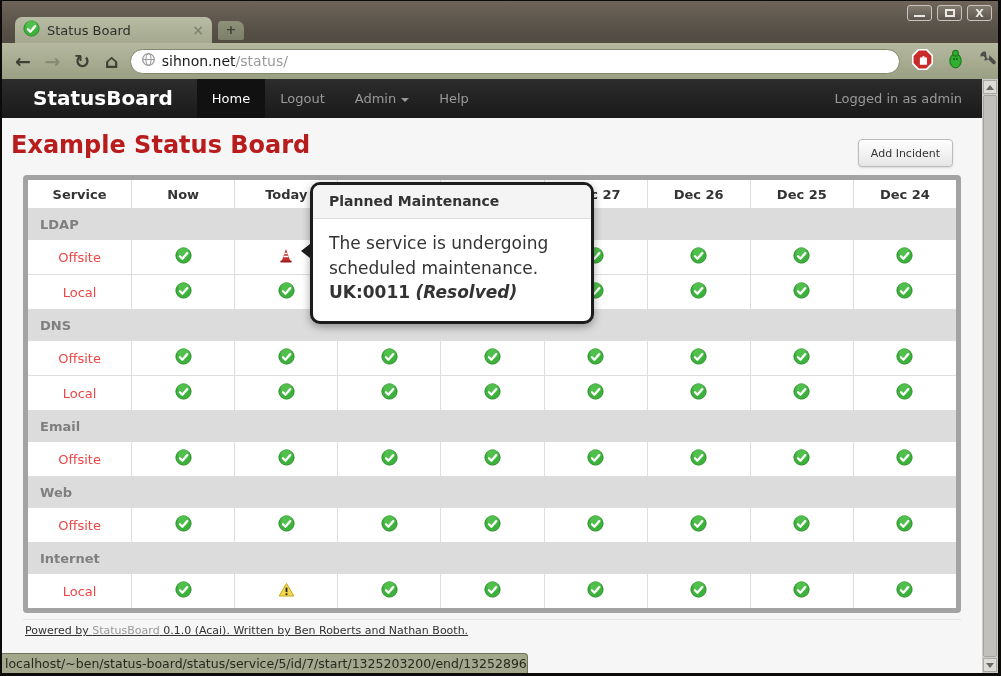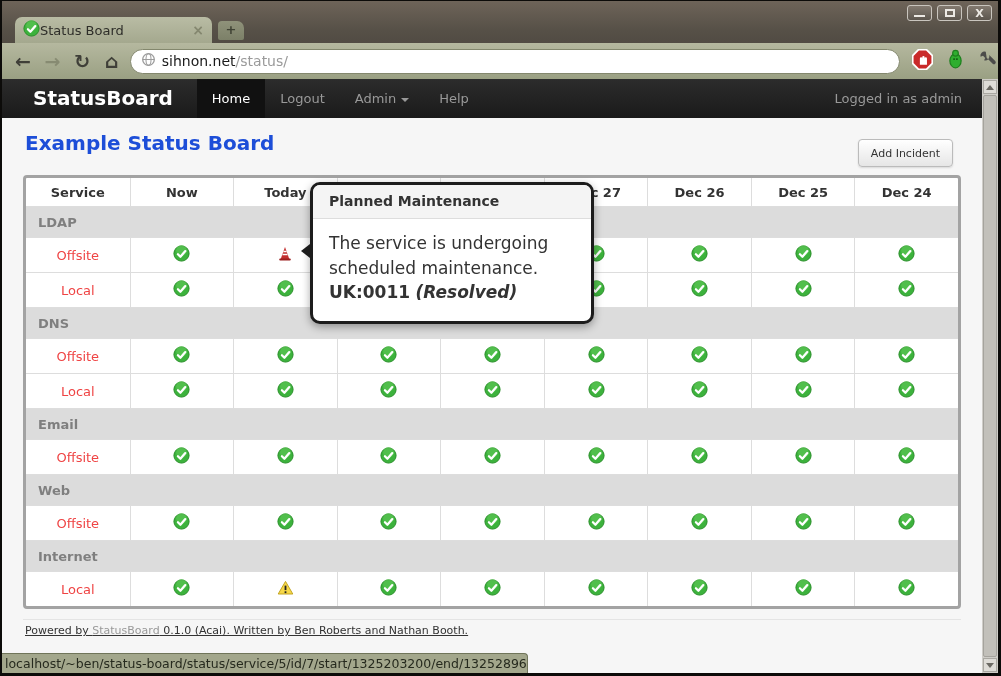--- a/index.html
+++ b/index.html
@@ -15,21 +15,21 @@
 
   .win-controls { position:absolute; top:4px; right:6px; display:flex; gap:5px; }
   .win-btn { width:25px; height:16px; border:1px solid #c9c5be; border-radius:3px;
     background:linear-gradient(#837a70,#5c564e); display:flex; align-items:center; justify-content:center;
     color:#ece9e4; font-size:11px; font-weight:bold; line-height:1; cursor:default; }
   .win-btn .bar { width:11px; height:2px; background:#ece9e4; margin-top:6px; }
   .win-btn .box { width:10px; height:8px; border:2px solid #ece9e4; }
 
   .tab { position:absolute; left:13px; bottom:0; width:197px; height:26px;
     background:linear-gradient(#b9bca4,#a4a88e); border-radius:7px 7px 0 0;
-    display:flex; align-items:center; padding:0 8px; }
+    display:flex; align-items:center; padding:0 8px; gap:7px; }
   .tab-title { flex:1; font-size:13px; color:#2e2e29; white-space:nowrap; overflow:hidden; }
   .tab-close { color:#84876f; font-size:14px; font-weight:bold; }
   .newtab { position:absolute; left:216px; bottom:3px; width:26px; height:19px;
     background:linear-gradient(#8f927a,#7c8068); border-radius:4px 7px 2px 2px;
     color:#3f4234; font-weight:bold; font-size:13px; text-align:center; line-height:18px; }
 
   .toolbar { position:absolute; top:42px; left:0; right:0; height:36px;
     background:linear-gradient(#b5b89f,#9aa083); display:flex; align-items:center; }
   .nav-ico { width:30px; text-align:center; font-size:19px; font-weight:bold; color:#3f3f38; }
   .nav-ico.disabled { color:#878b72; }
@@ -54,29 +54,29 @@
   
   .navbar { position:absolute; top:0; left:0; right:16px; height:39px;
     background:linear-gradient(#2c2c2c,#1a1a1a); display:flex; align-items:stretch; }
   .brand { color:#fff; font-size:20px; font-weight:bold; padding:7px 24px 0 31px; }
   .nav-item { display:flex; align-items:center; padding:1px 15px; font-size:13px; color:#999; gap:5px;text-align:right; }
   .nav-item.active { background:#111; color:#fff; }
   .caret { width:0; height:0; border-left:4px solid transparent; border-right:4px solid transparent;
     border-top:4px solid #999; margin-top:2px; }
   .nav-right { margin-left:auto; display:flex; align-items:center; padding-right:20px; font-size:13px; color:#999; }
 
-  .page-title { position:absolute; top:52px; left:23px; font-size:20px; font-weight:bold; color:#1d4ed8; }
+  .page-title { position:absolute; top:52px; left:9px; font-size:24px; font-weight:bold; color:#b91c1c; }
   .btn-add { position:absolute; top:60px; right:45px; height:28px; padding:0 12px;
     background:linear-gradient(#ffffff,#e6e6e6); border:1px solid #bbb; border-radius:4px;
     font-size:11px; color:#333; display:flex; align-items:center;
     box-shadow:0 1px 2px rgba(0,0,0,.12); font-family:inherit; }
 
   
   .board { position:absolute; top:96px; left:21px; width:938px; border-collapse:separate; border-spacing:0;
-    background:#fff; border:3px solid #a3a3a3; border-radius:4px; table-layout:fixed; }
+    background:#fff; border:5px solid #a3a3a3; border-radius:4px; table-layout:fixed; }
   .board th, .board td { border-left:1px solid #ddd; border-top:1px solid #ddd;
     font-size:13px; text-align:center; }
   .board th:first-child, .board td:first-child { border-left:none; }
   .board tr:first-child th { border-top:none; }
   .board th { color:#333; font-weight:bold; height:28px; }
   .board td.group { background:#dcdcdc; color:#7f7f7f; font-weight:bold; text-align:left;
     padding-left:12px; height:31px; }
   .board td { height:35px; }
   .board td.svc { color:#ef4444; }
   .board td .st { display:inline-block; vertical-align:middle; }

